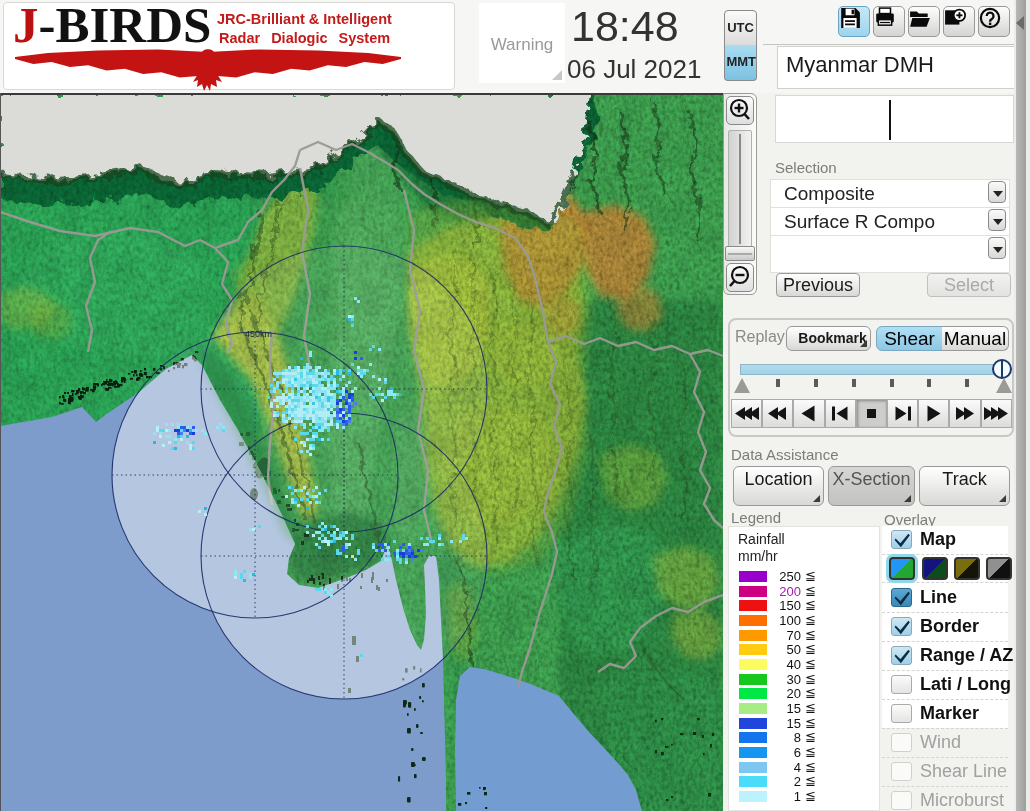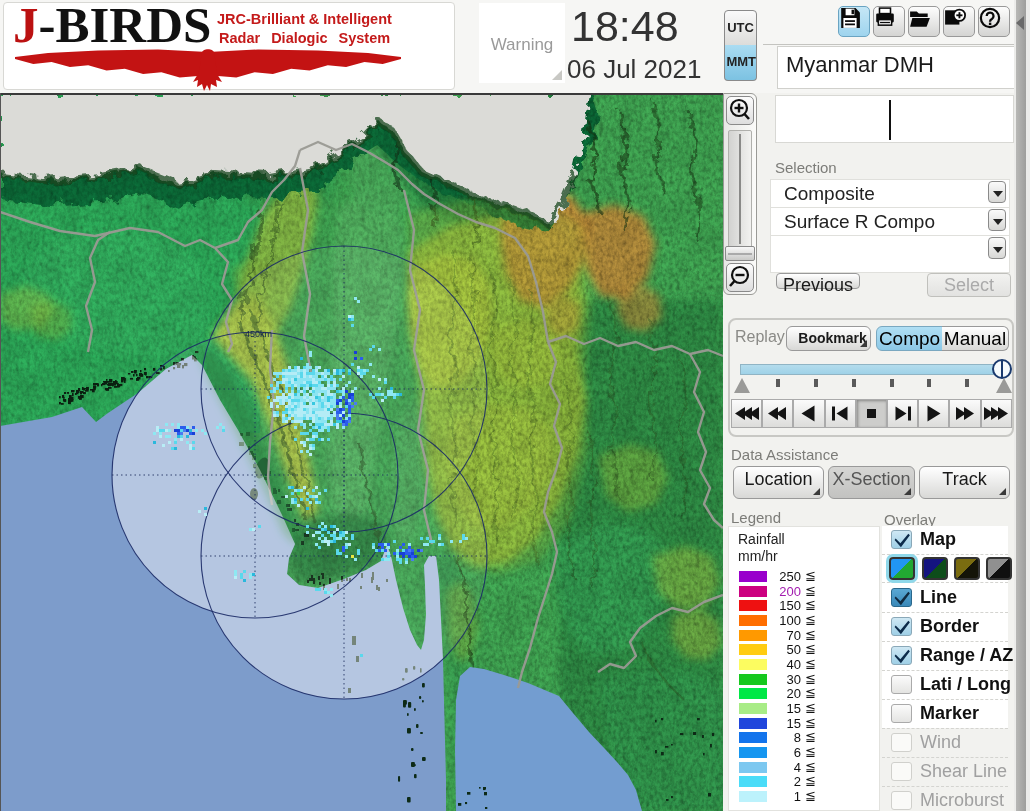--- a/index.html
+++ b/index.html
@@ -42,38 +42,38 @@
 #inpbox { left:52px; top:2px; width:239px; height:48px; background:#fff; border:1px solid #d8d8d4; }
 #cursor { left:113px; top:4px; width:2px; height:40px; background:#111; }
 .small-label { color:#7c7c78; font-size:15px; }
 #sel-label { left:52px; top:66px; }
 .drop { left:47px; width:240px; height:38px; background:#fff; border:1px solid #e0e0dc; }
 #drop1 { top:86px; } #drop2 { top:114px; } #drop3 { top:142px; }
 .droptxt { left:13px; top:3px; font-size:19px; color:#222; }
 .dropbtn { position:absolute; right:3px; top:1px; width:18px; height:22px; background:linear-gradient(#fafafa,#d8d8d6); border:1px solid #8a8a8a; border-radius:4px; }
 .dropbtn::after { content:""; position:absolute; left:4px; top:9px; width:0; height:0; border-left:5px solid transparent; border-right:5px solid transparent; border-top:6px solid #222; }
 .btn { background:linear-gradient(#ffffff,#d8d8d6); border:1px solid #999; border-radius:4px; text-align:center; color:#1a1a1a; }
-#prevbtn { left:53px; top:180px; width:84px; height:16px; font-size:18px; line-height:22px; }
+#prevbtn { left:53px; top:180px; width:84px; height:24px; font-size:18px; line-height:22px; }
 #selbtn { left:204px; top:180px; width:84px; height:24px; font-size:18px; line-height:22px; background:linear-gradient(#f2f2f0,#e2e2e0); border-color:#c0c0bc; color:#aaa; }
 
 #replay { left:5px; top:225px; width:286px; height:119px; border:2px solid #c8c8c4; border-radius:8px; background:#f2f2ef; }
 #replay-label { left:5px; top:8px; font-size:16px; color:#8a8a86; }
 #bookmark { left:56px; top:6px; width:85px; height:25px; border-radius:6px; font-size:14px; font-weight:bold; line-height:23px; position:absolute;padding-left:8px; }
 #auto { left:146px; top:6px; width:67px; height:25px; border-radius:6px 0 0 6px; background:linear-gradient(#b0dff4,#8cc8e6); border:1px solid #7aa8c0; font-size:19px; line-height:23px; position:absolute; text-align:center; }
 #manual { left:212px; top:6px; width:67px; height:25px; border-radius:0 6px 6px 0; border:1px solid #999; border-left:none; font-size:19px; line-height:23px; position:absolute; text-align:center; background:linear-gradient(#ffffff,#d8d8d6); }
 .cnr { position:absolute; right:3px; bottom:3px; width:0; height:0; border-left:7px solid transparent; border-bottom:7px solid #3a3a3a; }
 #sltrack { left:10px; top:44px; width:259px; height:11px; background:linear-gradient(#b4dcec,#9fd2e8); border:1px solid #90b4c4; }
 #slthumb { left:262px; top:39px; width:20px; height:20px; background:#f6fbfd; border:2px solid #1a3a6e; border-radius:50%; }
 #slthumb::after { content:""; position:absolute; left:7px; top:0px; width:2px; height:16px; background:#1a3a6e; }
 .tick { position:absolute; top:59px; width:4px; height:8px; background:#5a5a5a; }
 .endtri { position:absolute; top:58px; width:0; height:0; border-left:8px solid transparent; border-right:8px solid transparent; border-bottom:15px solid #9a9a98; }
 .pbtn { position:absolute; top:79px; width:31.2px; height:29px; background:linear-gradient(#fbfbfb,#dcdcda); border:1px solid #aaa; }
 
 #da-label { left:8px; top:353px; }
-.dabtn { position:absolute; top:373px; height:33px; border-radius:6px; font-size:18px; line-height:24px; }
+.dabtn { position:absolute; top:373px; height:40px; border-radius:6px; font-size:18px; line-height:24px; }
 #dab1 { left:10px; width:91px; }
 #dab2 { left:105px; width:87px; background:linear-gradient(#d6d6d4,#c2c2c0); color:#555; }
 #dab3 { left:196px; width:91px; }
 
 #leg-label { left:8px; top:416px; }
 #legpanel { left:5px; top:433px; width:152px; height:285px; background:#fff; border:1px solid #e2e2de; }
 #legpanel div { position:absolute; }
 #ovl-label { left:161px; top:418px; }
 #ovlpanel { left:159px; top:433px; width:126px; height:202px; background:#fff;text-align:center; }
 .ovlrow { position:absolute; left:0; width:126px; height:29px; border-bottom:1px dashed #d4d4d0; }
@@ -1333,21 +1333,21 @@
       <div class="dropbtn"></div>
     </div>
   <div id="drop3" class="drop abs">
       <div class="dropbtn"></div>
     </div>
   <div id="prevbtn" class="btn abs">Previous</div>
   <div id="selbtn" class="abs btn">Select</div>
   <div id="replay" class="abs">
     <div id="replay-label" class="abs">Replay</div>
     <div id="bookmark" class="btn">Bookmark<div class="cnr"></div></div>
-    <div id="auto">Compo</div>
+    <div id="auto">Shear</div>
       <div id="manual">Manual</div>
     <div id="sltrack" class="abs"></div>
     <div id="slthumb" class="abs"></div>
     <div class="endtri" style="left:4px"></div>
       <div class="endtri" style="left:266px"></div>
     <div class="tick" style="left:46px"></div>
 <div class="tick" style="left:84px"></div>
 <div class="tick" style="left:122px"></div>
 <div class="tick" style="left:160px"></div>
 <div class="tick" style="left:197px"></div>

